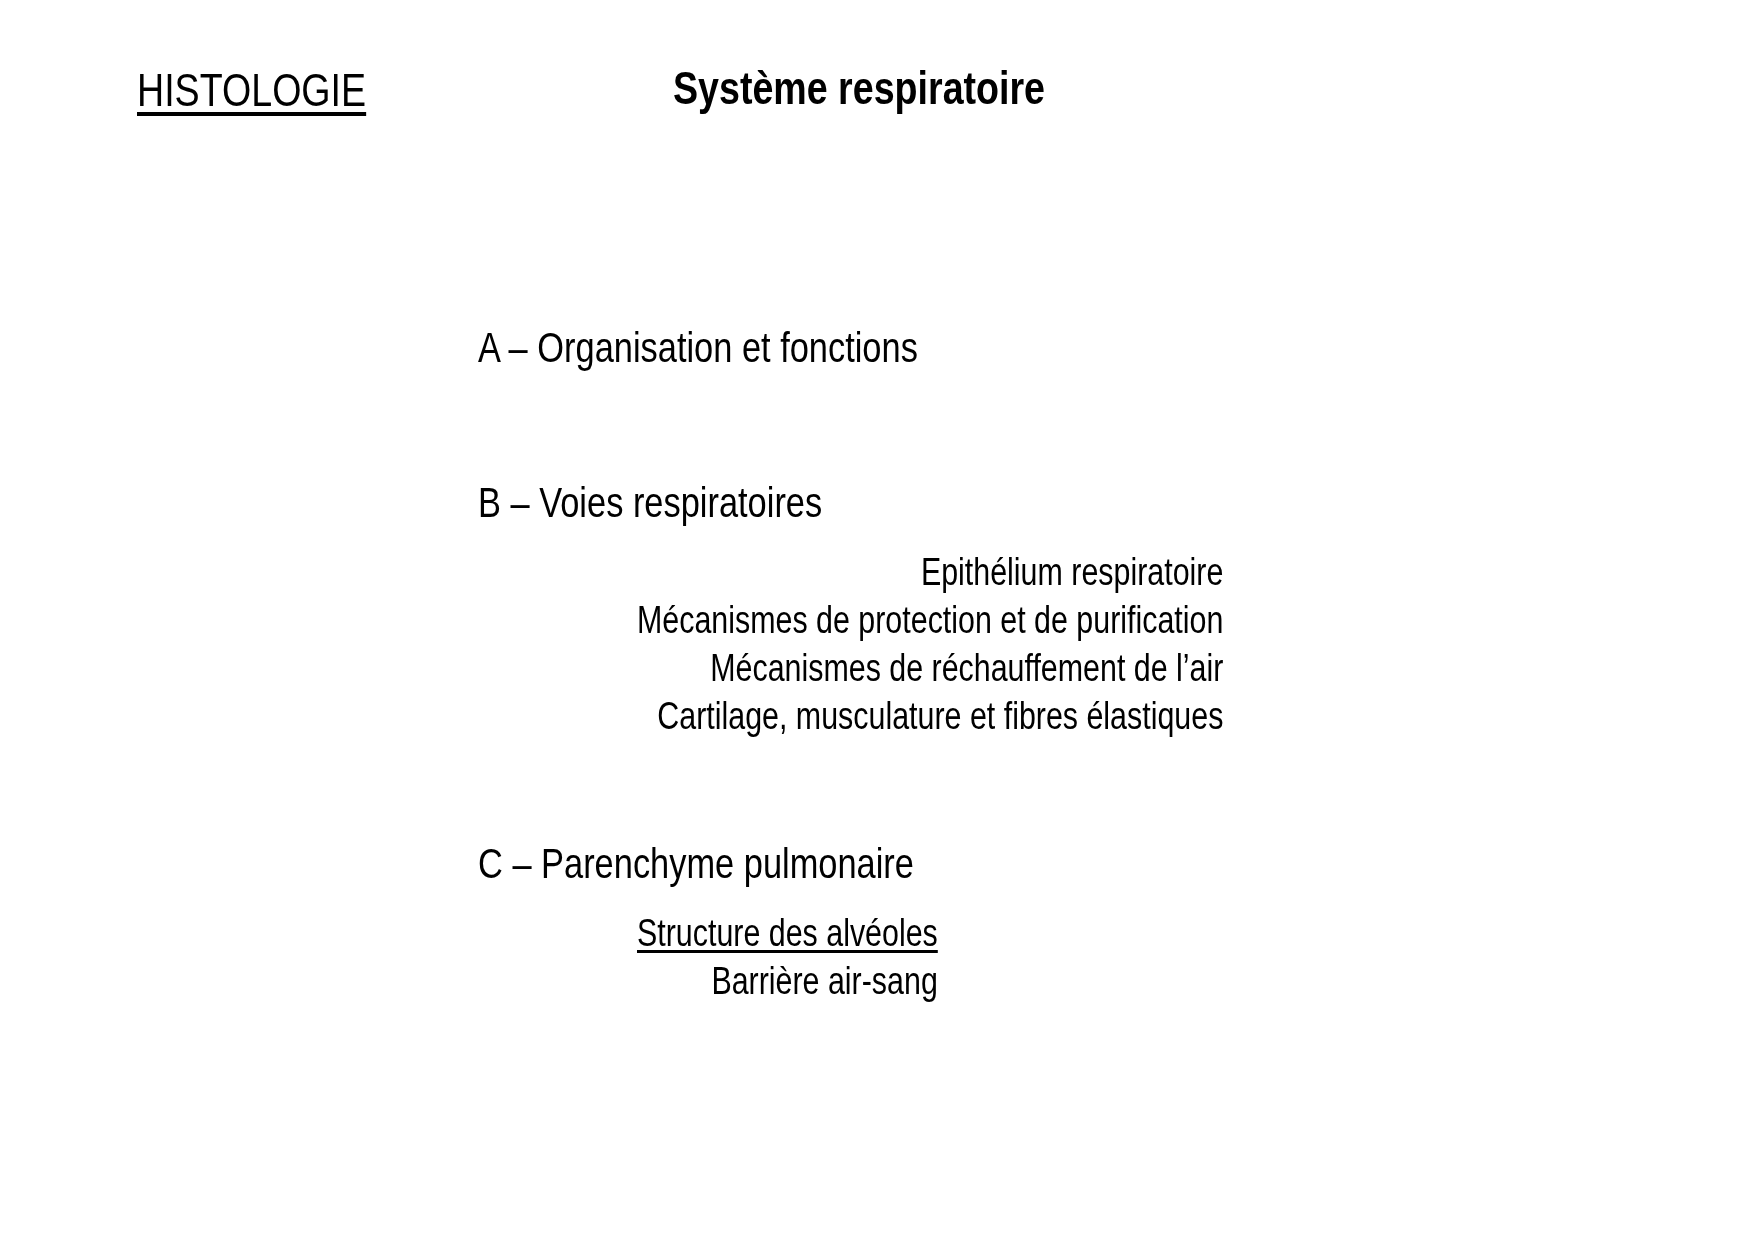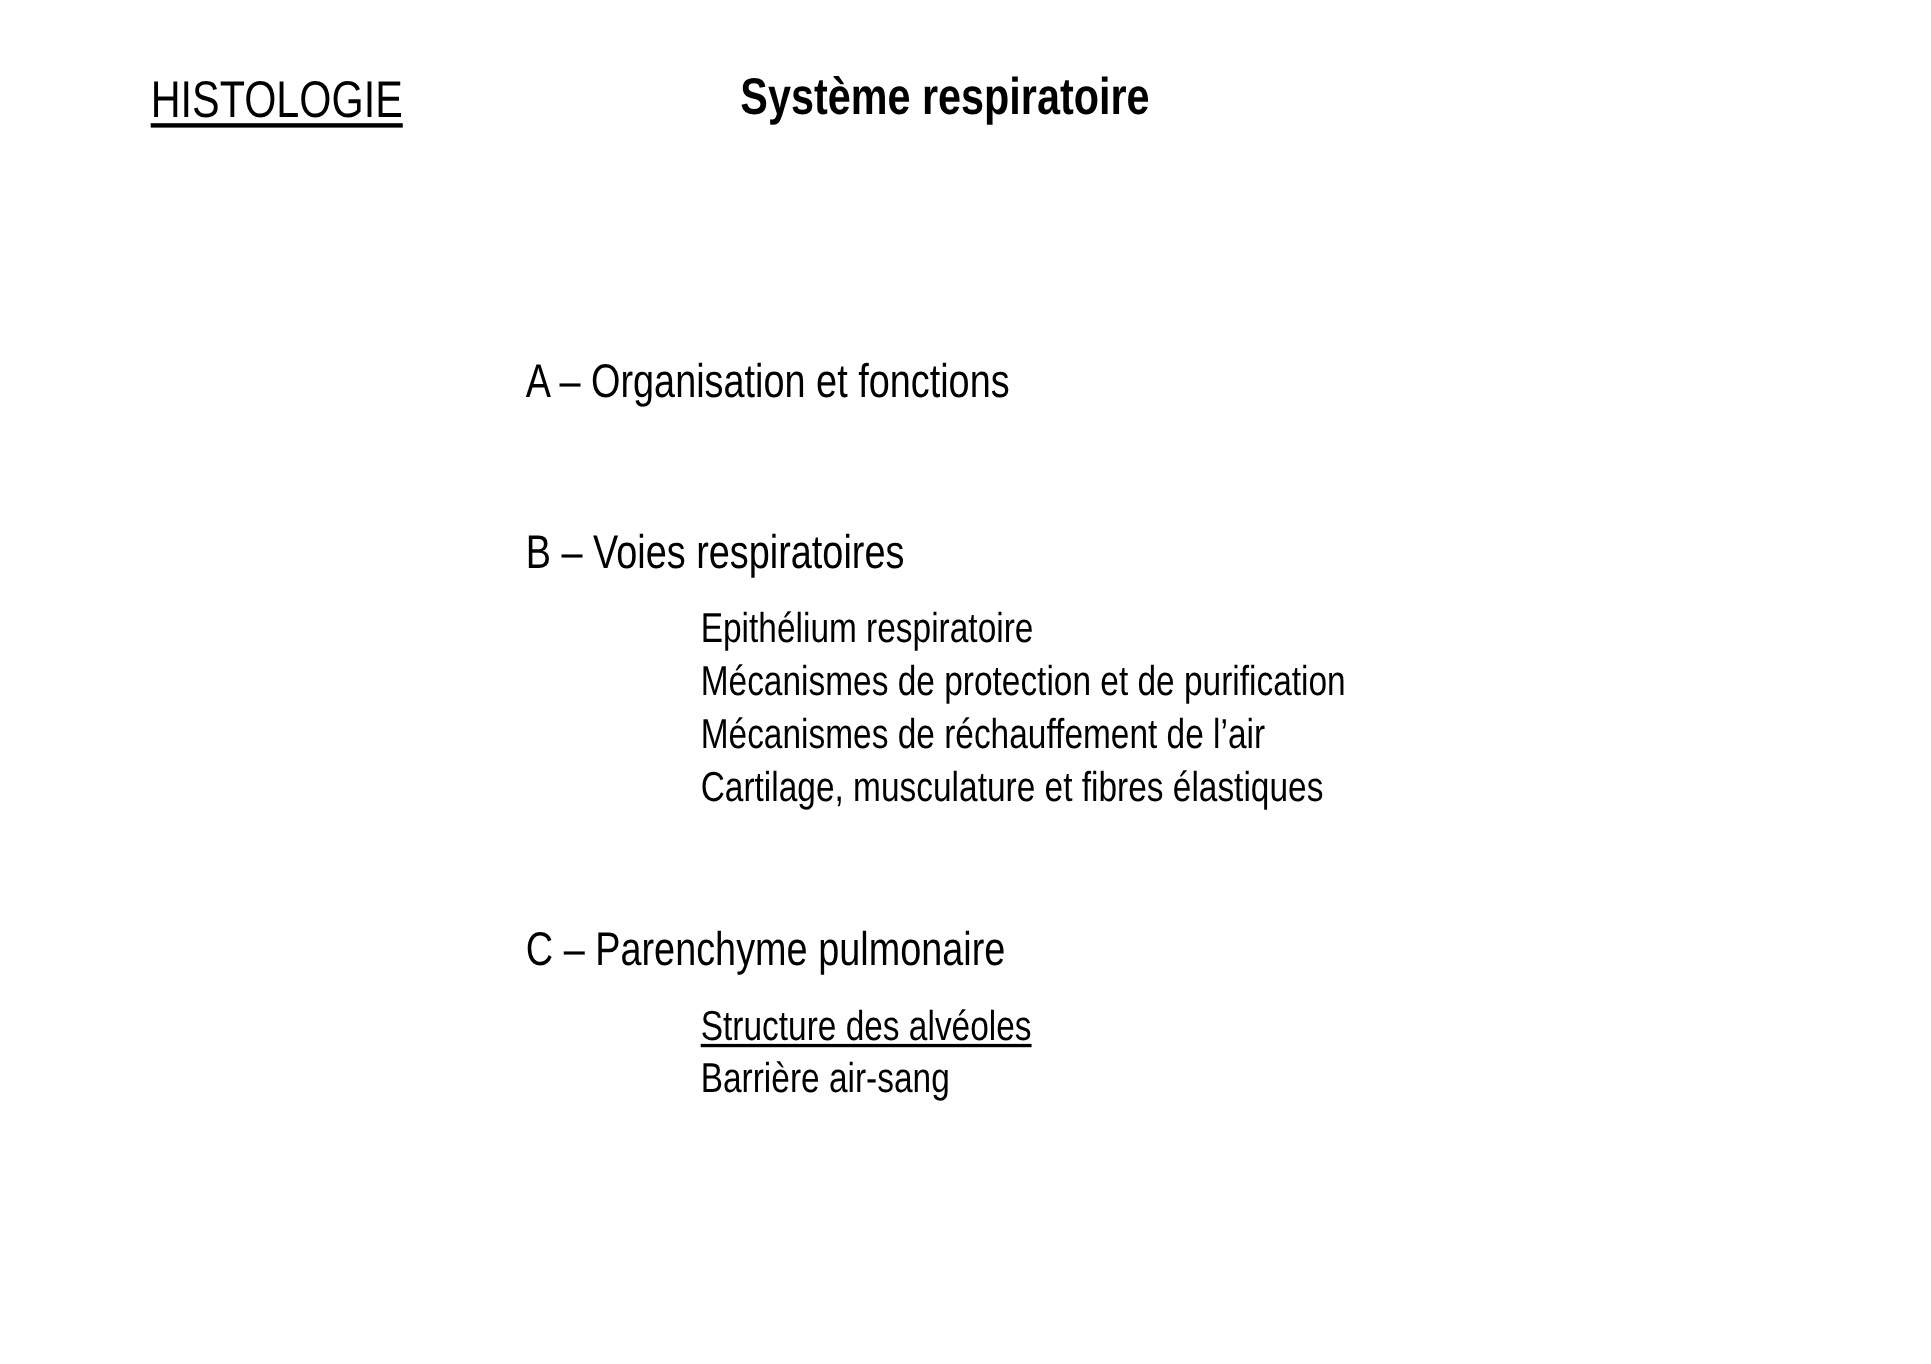--- a/index.html
+++ b/index.html
@@ -7,20 +7,21 @@
   body {
     font-family: "Liberation Sans", "DejaVu Sans", sans-serif;
     color: #000000;
   }
   .slide {
     position: relative;
     width: 1755px;
     height: 1240px;
     background: #ffffff;
     overflow: hidden;
+    text-align: right;
   }
   .line {
     position: absolute;
     white-space: nowrap;
     line-height: 1;
     transform: scaleX(0.8);
     transform-origin: 0 0;
     color: #000000;
   }
   .course-title {

